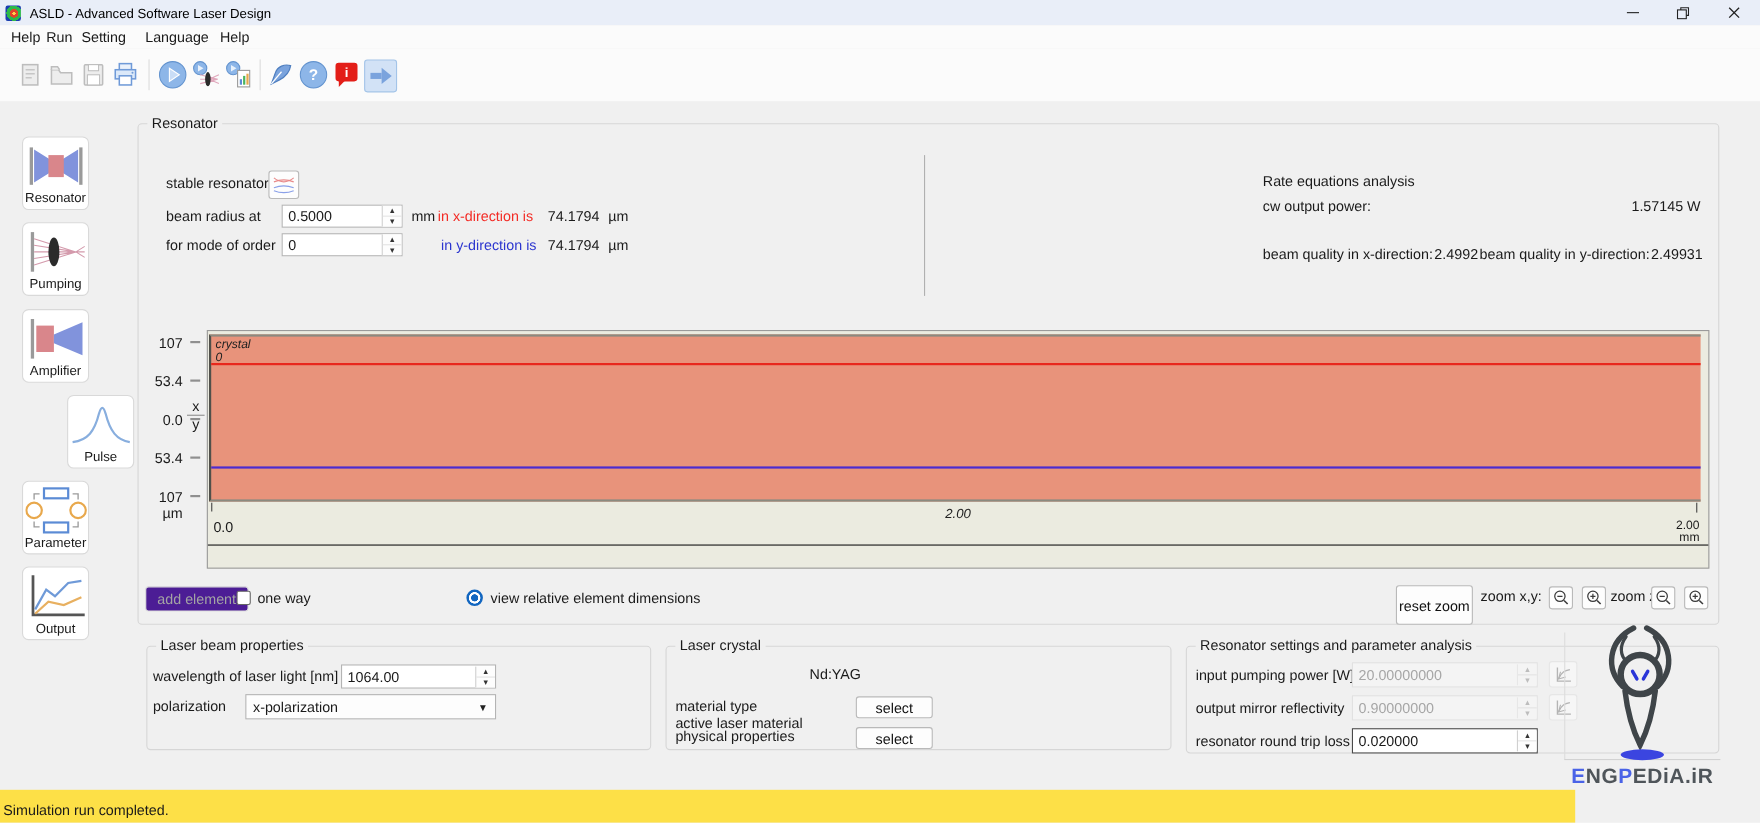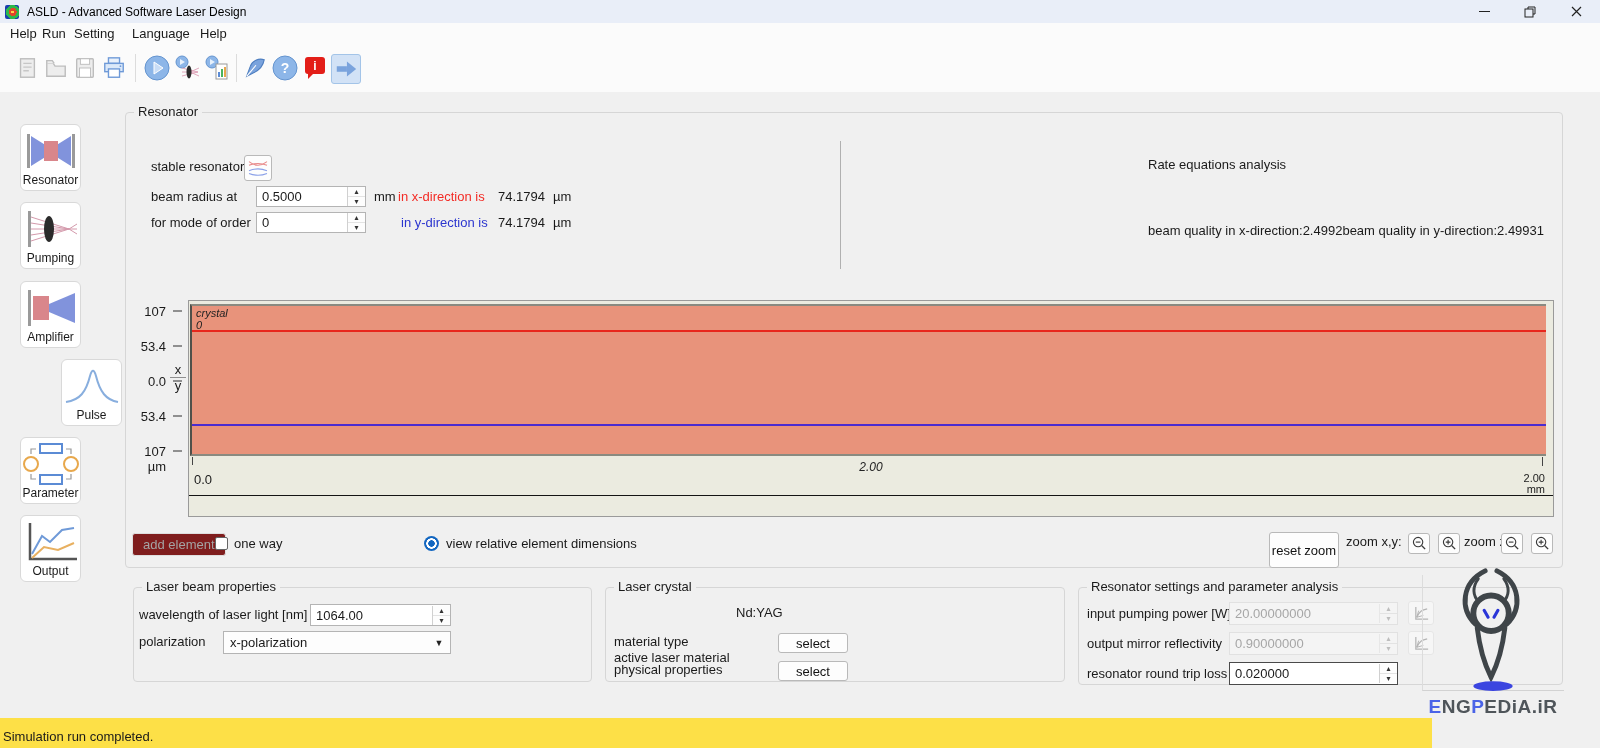--- a/index.html
+++ b/index.html
@@ -36,21 +36,21 @@
   .field.dis{background:#f4f4f4;border-color:#e1e1e1;}
   .field.dis .val{color:#a6a6a6;}
   .field.dis .spins{background:#f4f4f4;border-left-color:#e7e7e7;}
   .field.dis .spins i{color:#bdbdbd;}
   .field.foc{border:1px solid #4a4a4a;}
   .dd{position:absolute;background:#fdfdfd;border:1px solid #b4b4b4;display:flex;align-items:center;box-sizing:border-box;}
   .dd .val{flex:1;padding:2px 6px;white-space:nowrap;}
   .dd .arr{width:22px;text-align:center;font-size:9px;color:#222;}
   .btn{position:absolute;background:#fdfdfd;border:1px solid #b9b9b9;border-radius:3px;
        display:flex;align-items:center;justify-content:center;box-sizing:border-box;color:#111;}
-  .btn.dis{color:#a4a4a4;border-color:#dedede;background:#7f1d1d;}
+  .btn.dis{color:#a4a4a4;border-color:#dedede;background:#4c1d95;}
   .cb{position:absolute;width:13px;height:13px;border:1px solid #666;background:#fff;border-radius:2px;box-sizing:border-box;}
   .radio{position:absolute;width:15px;height:15px;border-radius:50%;
          background:radial-gradient(circle,#1266c0 0 3px,#fff 3.5px 5px,#1266c0 5.5px 100%);}
   
   .plot{position:absolute;background:#ebebe0;border:1px solid #9a9a9a;box-sizing:border-box;}
   .crystal{position:absolute;background:#e8937b;border-top:2px solid #8a8a80;border-bottom:2px solid #8a8a80;border-left:2px solid #50504a;box-sizing:border-box;}
   .itl{font-style:italic;font-size:11px;color:#222;line-height:12px;}
   .hline{position:absolute;left:0;right:0;height:2px;}
   .ytick{position:absolute;width:30px;text-align:right;}
   .ydash{position:absolute;width:9px;height:2px;background:#8f8f8f;}
@@ -253,21 +253,25 @@
           <i>▾</i>
         </span>
     </div>
     <span class="lbl" style="left:275px;top:102px;color:#2b35cf;">in y-direction is</span>
     <span class="lbl" style="left:372px;top:102px;width:47px;text-align:right;">74.1794</span>
     <span class="lbl" style="left:427px;top:102px;">µm</span>
 
     <div class="abs" style="left:714px;top:28px;width:1px;height:128px;background:#b0b0b0;"></div>
 
     <span class="lbl" style="left:1022px;top:44px;">Rate equations analysis</span>
-    <div class="abs" style="left:1022px;top:110px;width:400px;display:flex;justify-content:flex-start;">
+    <div class="abs" style="left:1022px;top:67px;width:398px;display:flex;justify-content:space-between;">
+      <span>cw output power:</span>
+      <span>1.57145 W</span>
+    </div>
+    <div class="abs" style="left:1022px;top:110px;width:400px;display:flex;justify-content:space-between;">
       <span>beam quality in x-direction:</span>
       <span>2.4992</span>
       <span>beam quality in y-direction:</span>
       <span>2.49931</span>
     </div>
 
     <span class="ytick" style="left:10px;top:191px;">107</span>
     <span class="ytick" style="left:10px;top:226px;">53.4</span>
     <span class="ytick" style="left:10px;top:261px;">0.0</span>
     <span class="ytick" style="left:10px;top:296px;">53.4</span>

